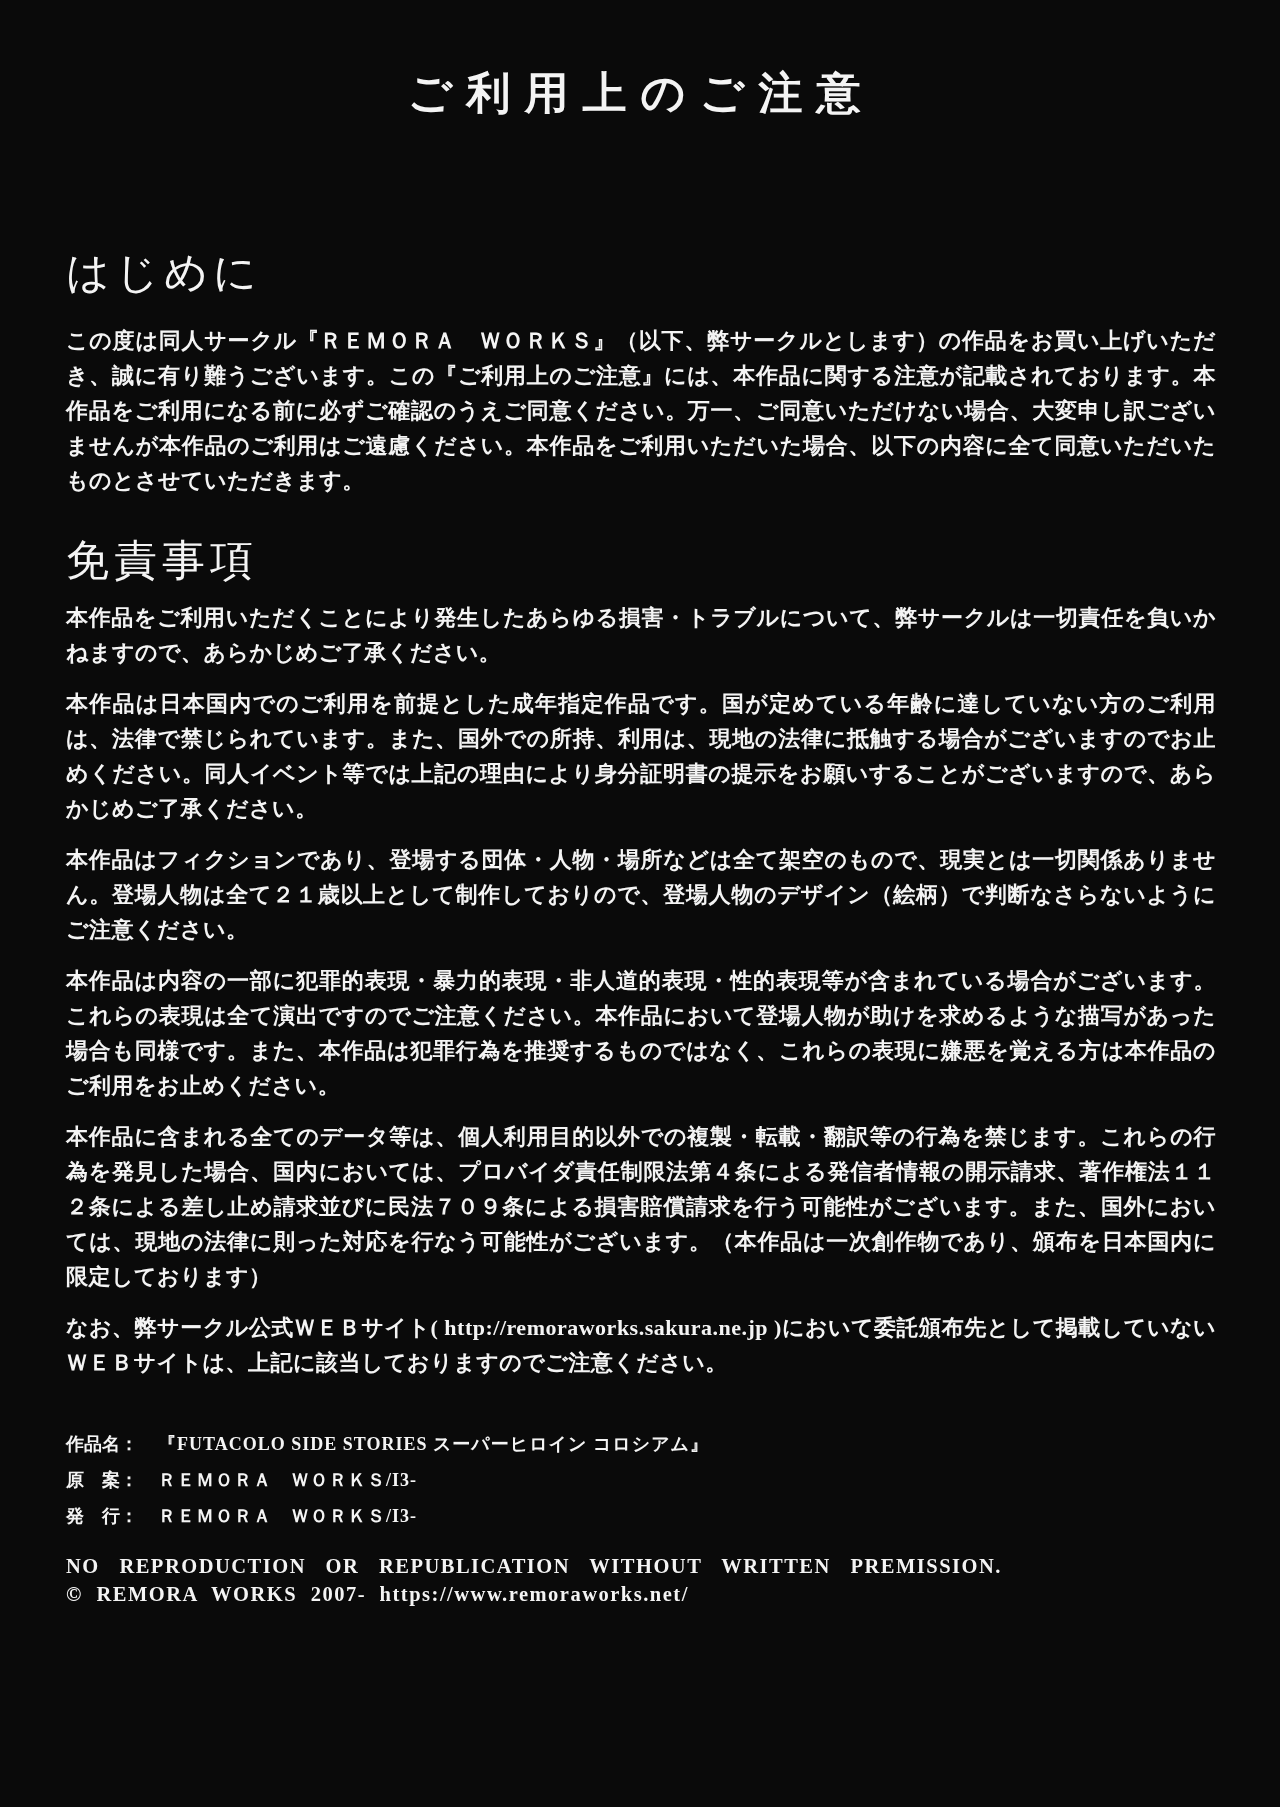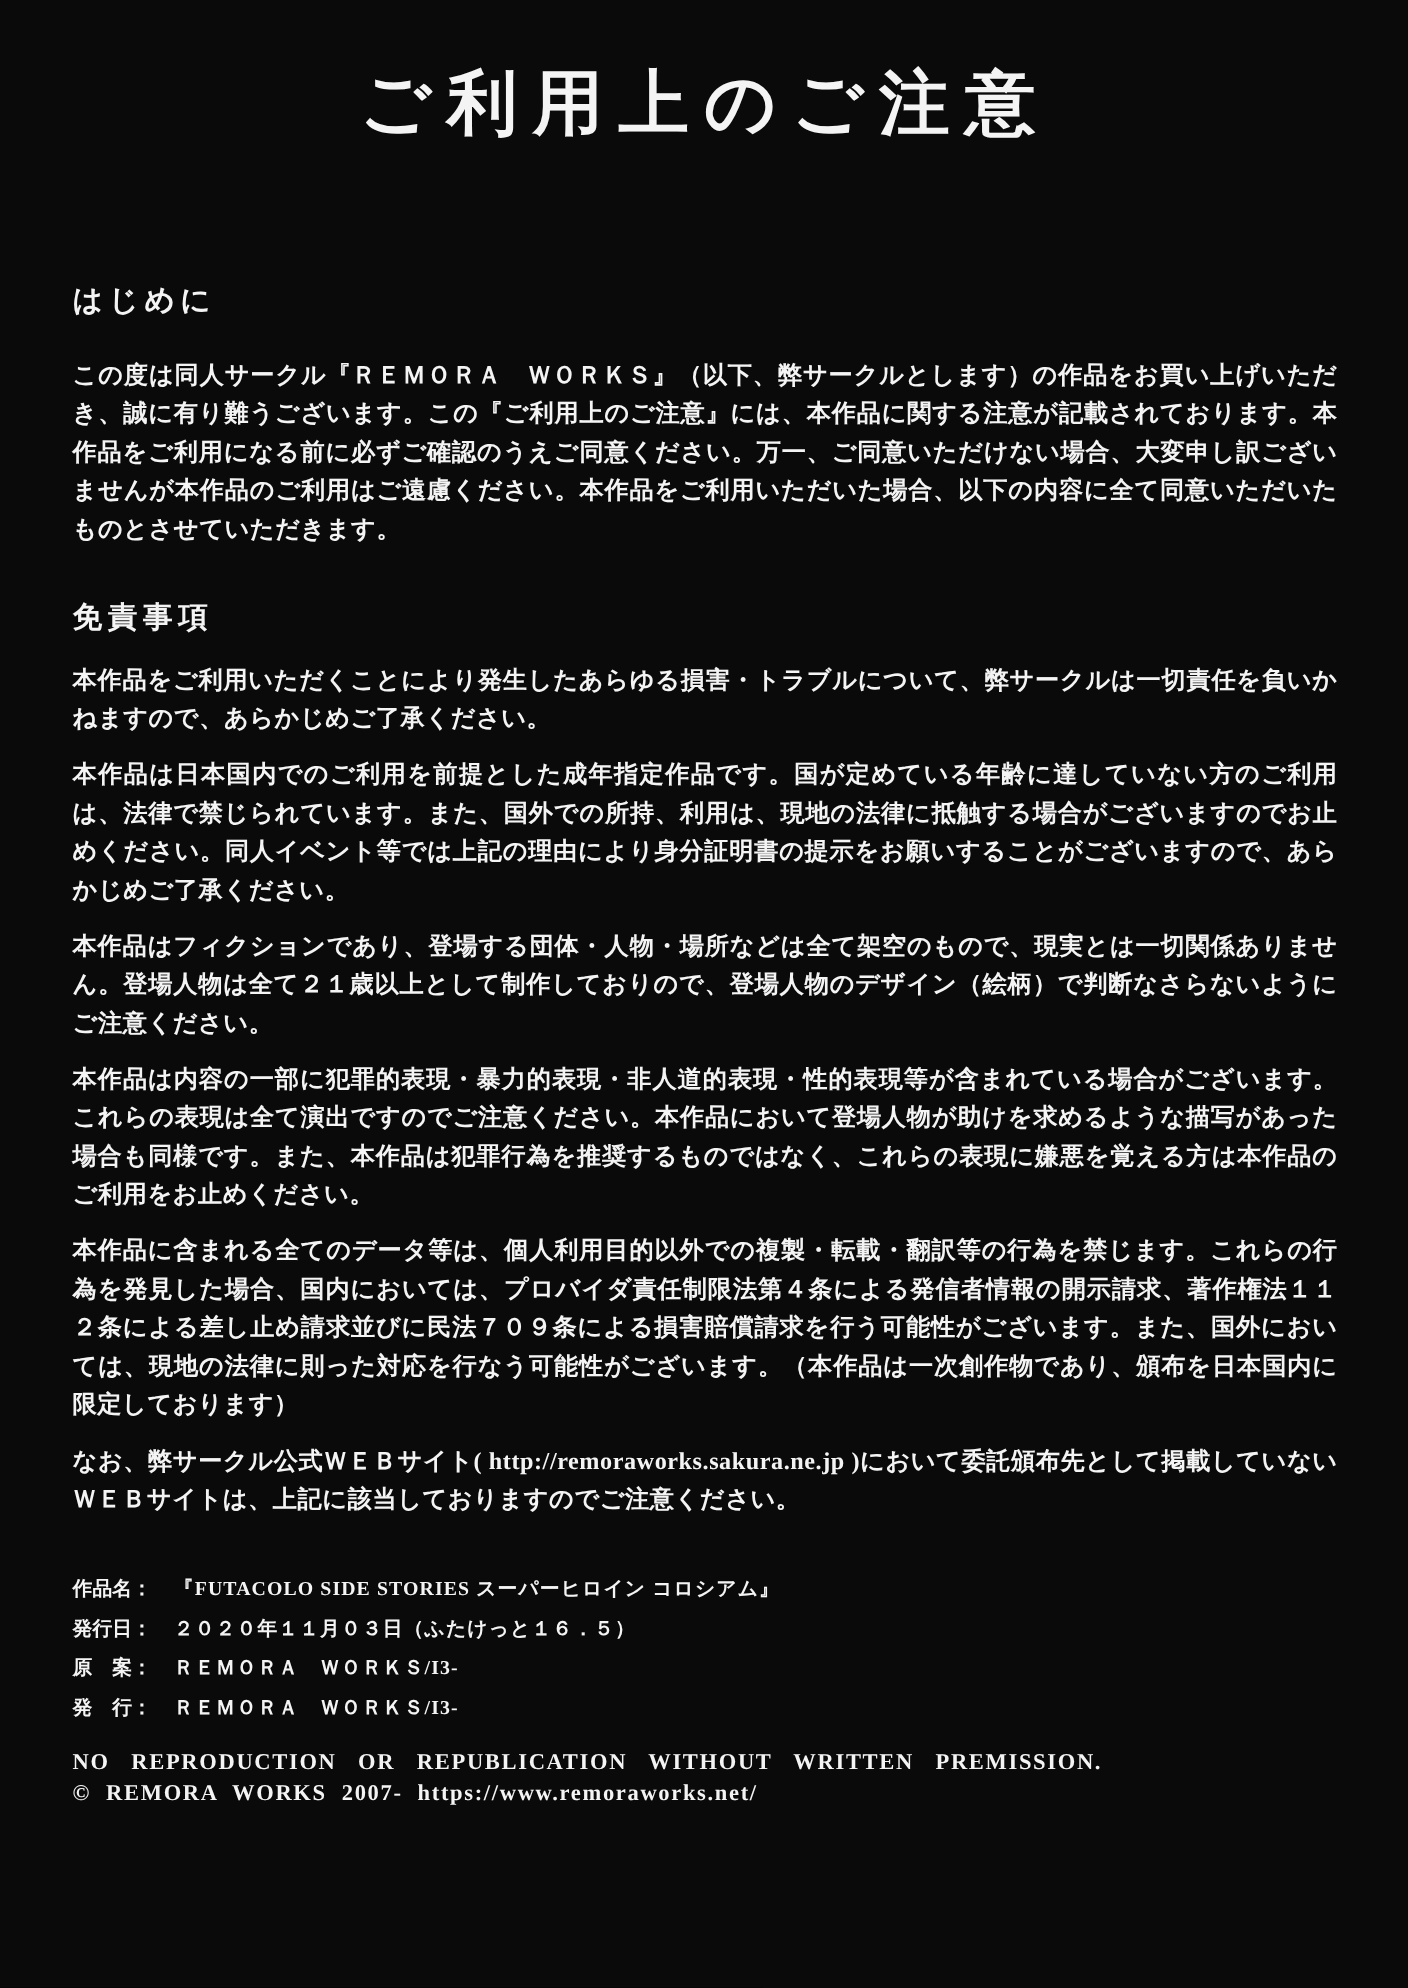--- a/index.html
+++ b/index.html
@@ -14,30 +14,30 @@
     background: #0a0a0a;
     color: #f4f4f4;
     font-family: "Liberation Serif", "DejaVu Serif", serif;
     overflow: hidden;
     box-sizing: border-box;
     padding: 46px 64px 0 66px;
   }
   .doc-title {
     margin: 8px 0 0 0;
     text-align: center;
-    font-size: 64px;
+    font-size: 44px;
     font-weight: bold;
     letter-spacing: 14px;
     line-height: 80px;
     white-space: nowrap;
   }
   h2.sec-heading {
     margin: 0;
-    font-size: 27px;
-    font-weight: bold;
+    font-size: 43px;
+    font-weight: normal;
     letter-spacing: 5px;
     line-height: 46px;
   }
   .sec-hajimeni h2.sec-heading { margin-top: 116px; }
   .sec-menseki  h2.sec-heading { margin-top: 40px; }
   .sec-chuui    h2.sec-heading { margin-top: 46px; }
   .page p.body-par {
     margin: 16px 0 0 0;
     font-size: 22px;
     font-weight: 600;
@@ -99,24 +99,20 @@
     <p class="body-par">本作品に含まれる全てのデータ等は、個人利用目的以外での複製・転載・翻訳等の行為を禁じます。これらの行為を発見した場合、国内においては、プロバイダ責任制限法第４条による発信者情報の開示請求、著作権法１１２条による差し止め請求並びに民法７０９条による損害賠償請求を行う可能性がございます。また、国外においては、現地の法律に則った対応を行なう可能性がございます。（本作品は一次創作物であり、頒布を日本国内に限定しております）</p>
     <p class="body-par">なお、弊サークル公式ＷＥＢサイト( http://remoraworks.sakura.ne.jp )において委託頒布先として掲載していないＷＥＢサイトは、上記に該当しておりますのでご注意ください。</p>
   </section>
 
   <div class="colophon">
     <div class="colophon-row">
       <span class="colophon-label">作品名：</span>
       <span class="colophon-value">『FUTACOLO SIDE STORIES スーパーヒロイン コロシアム』</span>
     </div>
     <div class="colophon-row">
-      <span class="colophon-label">発行日：</span>
-      <span class="colophon-value">２０２０年１１月０３日（ふたけっと１６．５）</span>
-    </div>
-    <div class="colophon-row">
       <span class="colophon-label">原　案：</span>
       <span class="colophon-value">ＲＥＭＯＲＡ　ＷＯＲＫＳ/I3-</span>
     </div>
     <div class="colophon-row">
       <span class="colophon-label">発　行：</span>
       <span class="colophon-value">ＲＥＭＯＲＡ　ＷＯＲＫＳ/I3-</span>
     </div>
   </div>
 
   <div class="footer">

